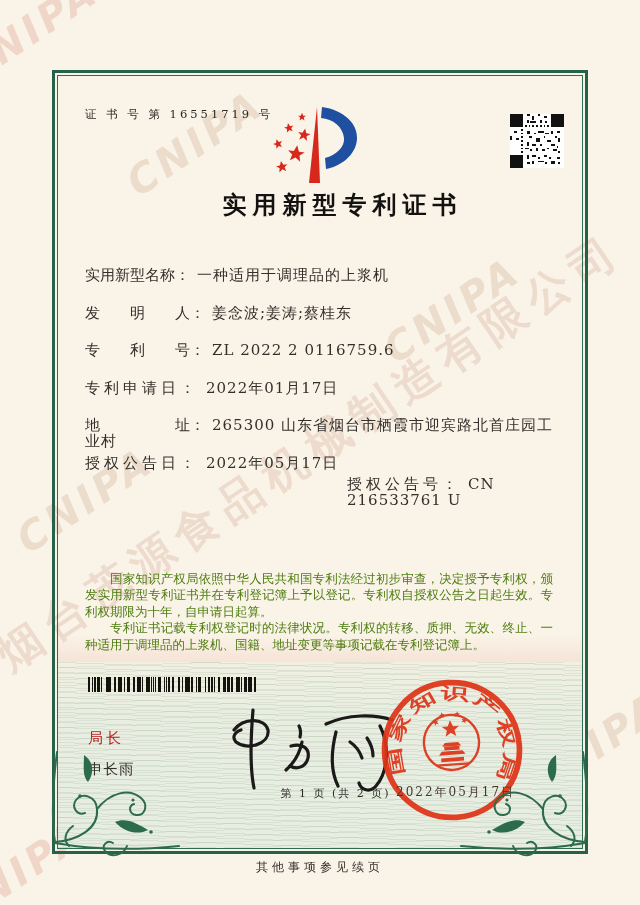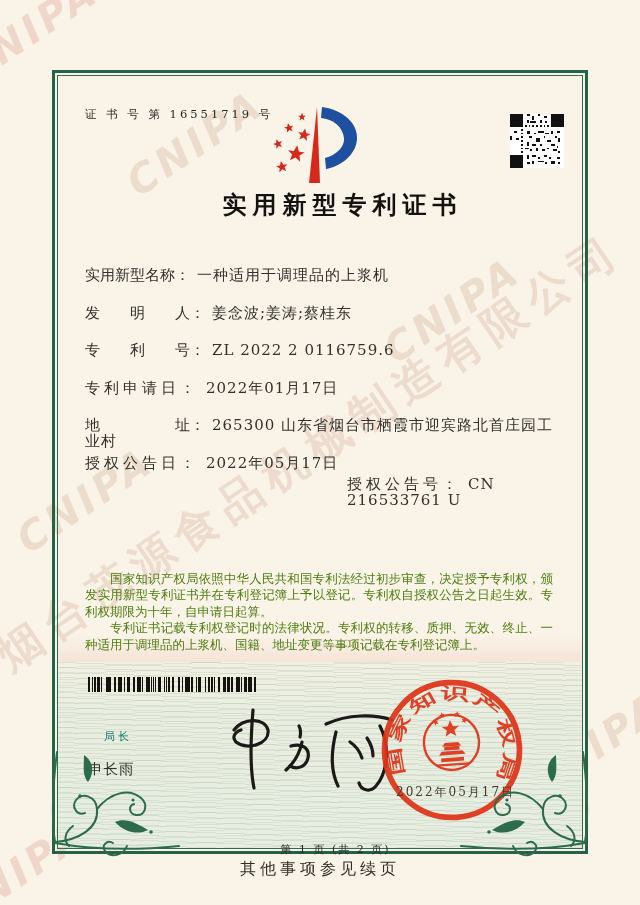--- a/index.html
+++ b/index.html
@@ -44,33 +44,33 @@
   
   .bodytext{position:absolute;left:33px;top:456px;width:468px;
     font-size:12.5px;line-height:16.4px;text-align:justify;color:#4d7c0f;margin-top:45px;}
   .bodytext p{margin:0;text-indent:2em;}
   
   .barcode{position:absolute;left:36px;top:607px;width:168px;height:15px;
     background-image:
       repeating-linear-gradient(90deg,#16130f 0 1.5px,rgba(0,0,0,0) 1.5px 6.5px),
       repeating-linear-gradient(90deg,#16130f 0 2px,rgba(0,0,0,0) 2px 10px),
       repeating-linear-gradient(90deg,#16130f 0 1px,rgba(0,0,0,0) 1px 4.5px);}
-  .sig-title{position:absolute;left:52px;top:659px;font-size:11px;letter-spacing:3px;color:#0f766e;}
+  .sig-title{position:absolute;left:36px;top:659px;font-size:15px;letter-spacing:3px;color:#b91c1c;}
   .sig-name{position:absolute;left:36px;top:690px;font-size:14.5px;letter-spacing:1px;color:#33302c;text-align:center;}
   .signature{position:absolute;left:168px;top:618px;width:185px;height:114px;}
   .seal{position:absolute;left:324px;top:604px;width:152px;height:152px;transform:rotate(-4deg);opacity:.93;}
   .seal-date{position:absolute;left:344px;top:714px;font-size:12px;letter-spacing:2px;color:#42392f;}
-  .page-num{position:absolute;left:0;right:0;top:772px;text-align:center;
+  .page-num{position:absolute;left:0;right:0;top:716px;text-align:center;
     font-size:11px;letter-spacing:2px;color:#2f2c28;padding-left:31px;}
   
   .flourish{position:absolute;width:148px;height:126px;}
   .fl-right{left:455px;top:736px;}
   .fl-left{left:37px;top:736px;transform:scaleX(-1);}
   .continuation{position:absolute;left:0;right:0;top:859px;text-align:center;
-    font-size:16px;letter-spacing:4px;color:#33302c;}
+    font-size:12px;letter-spacing:4px;color:#33302c;}
 </style>
 </head>
 <body>
 
 <div class="page">
 
   <div>
     <span class="wm cnipa pink" style="left:30px;top:30px">CNIPA</span>
     <span class="wm cnipa" style="left:195px;top:143px">CNIPA</span>
     <span class="wm cnipa" style="left:452px;top:310px">CNIPA</span>

